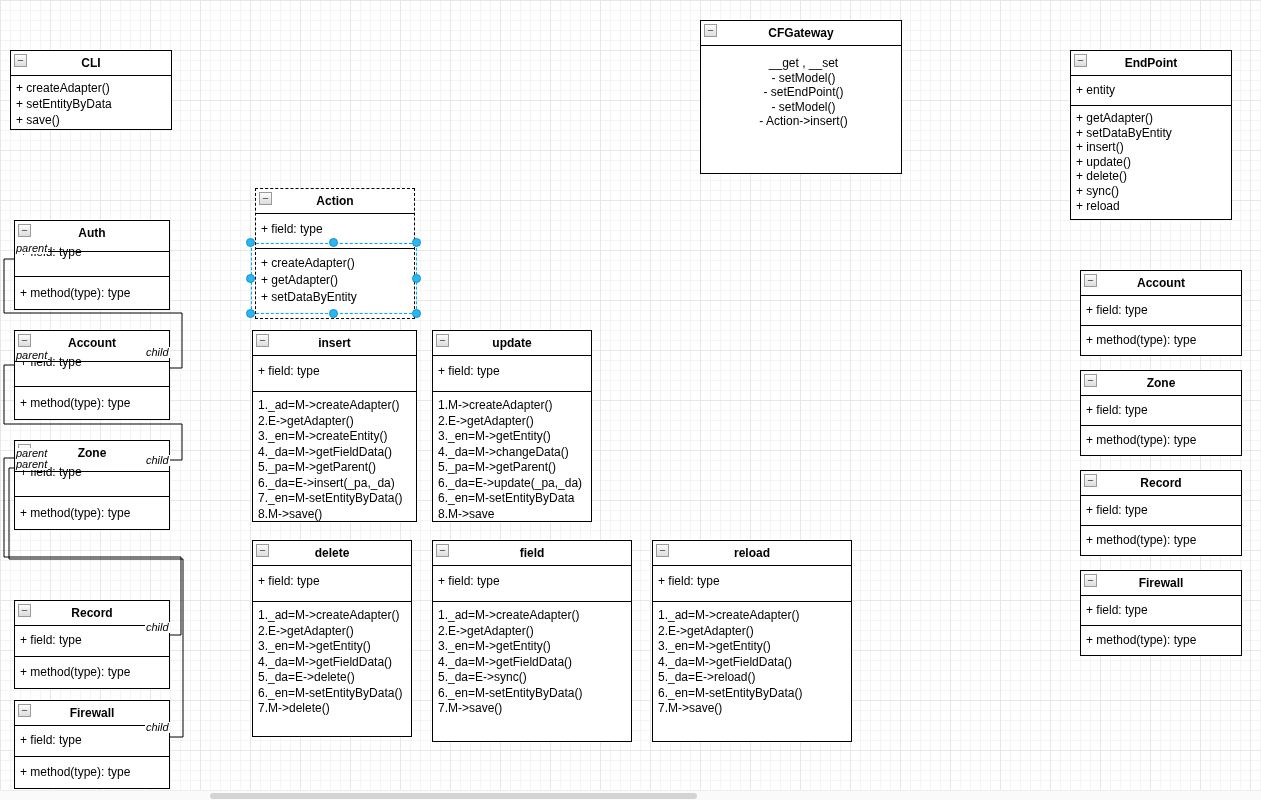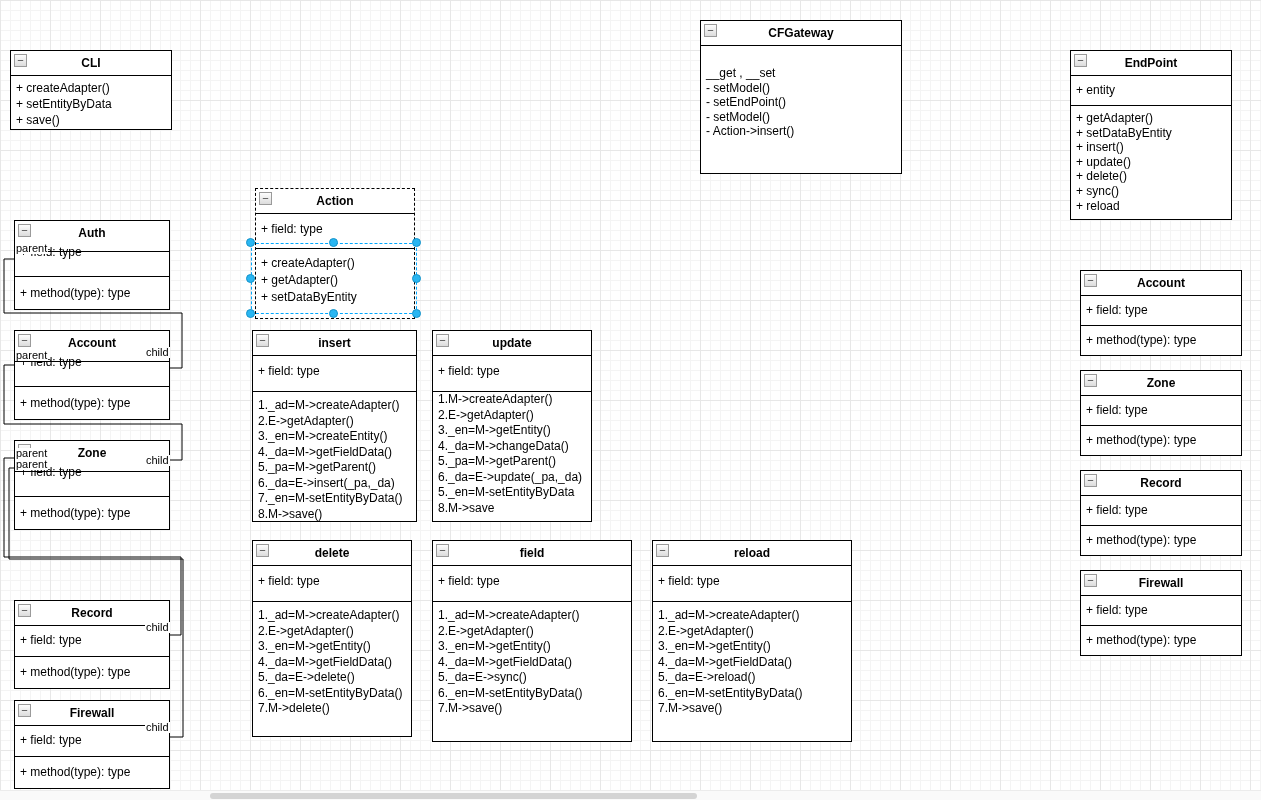--- a/index.html
+++ b/index.html
@@ -33,21 +33,21 @@
     position:absolute;left:3px;top:3px;width:13px;height:13px;
     border:1px solid #9a9a9a;background:linear-gradient(#fdfdfd,#dcdcdc);
     font-size:11px;line-height:11px;text-align:center;color:#444;box-sizing:border-box;
     font-weight:normal;
   }
   .sec{border-top:1px solid #000;box-sizing:border-box;overflow:visible;}
   .row{padding-left:5px;white-space:nowrap;}
   .overlap .fields .row{margin-top:-7px;}
   .edge-label{
     position:absolute;font-size:11px;line-height:11px;background:#fff;
-    z-index:3;padding:0 1px;color:#000;
+    z-index:3;padding:0 1px;color:#000;font-style:italic;
   }
   .sel-rect{position:absolute;border:1px dashed #00a8ff;z-index:4;pointer-events:none;box-sizing:border-box;}
   .handle{
     position:absolute;width:9px;height:9px;border-radius:50%;
     background:#29b6f2;border:1px solid #1593c9;box-sizing:border-box;
     transform:translate(-5px,-5px);z-index:5;
   }
   #hscroll{
     position:absolute;left:0;bottom:0;width:1261px;height:10px;
     background:#fafafa;border-top:1px solid #ececec;z-index:6;box-sizing:border-box;
@@ -169,28 +169,28 @@
       </div>
     </div>
     <div class="uml" style="left: 432px; top: 330px; width: 160px;">
       <div class="title" style="height: 24px;">
         <span class="collapse">−</span>
         <span>update</span>
       </div>
       <div class="sec fields" style="height: 36px; padding-top: 8px; line-height: 15px;">
         <div class="row">+ field: type</div>
       </div>
-      <div class="sec methods" style="height: 130px; line-height: 15.5px;">
+      <div class="sec methods" style="height: 130px; padding-top: 6px; line-height: 15.5px;">
         <div class="row">1.M-&gt;createAdapter()</div>
         <div class="row">2.E-&gt;getAdapter()</div>
         <div class="row">3._en=M-&gt;getEntity()</div>
         <div class="row">4._da=M-&gt;changeData()</div>
         <div class="row">5._pa=M-&gt;getParent()</div>
         <div class="row">6._da=E-&gt;update(_pa,_da)</div>
-        <div class="row">5._en=M-setEntityByData</div>
+        <div class="row">6._en=M-setEntityByData</div>
         <div class="row">8.M-&gt;save</div>
       </div>
     </div>
     <div class="uml" style="left: 252px; top: 540px; width: 160px;">
       <div class="title" style="height: 24px;">
         <span class="collapse">−</span>
         <span>delete</span>
       </div>
       <div class="sec fields" style="height: 36px; padding-top: 8px; line-height: 15px;">
         <div class="row">+ field: type</div>
@@ -239,21 +239,21 @@
         <div class="row">5._da=E-&gt;reload()</div>
         <div class="row">6._en=M-setEntityByData()</div>
         <div class="row">7.M-&gt;save()</div>
       </div>
     </div>
     <div class="uml" style="left: 700px; top: 20px; width: 202px;">
       <div class="title" style="height: 24px;">
         <span class="collapse">−</span>
         <span>CFGateway</span>
       </div>
-      <div class="sec methods" style="height: 128px; padding-top: 20px; line-height: 14.6px;">
+      <div class="sec methods" style="height: 128px; padding-top: 10px; line-height: 14.6px; text-align: center;">
         <div class="row">__get , __set</div>
         <div class="row">- setModel()</div>
         <div class="row">- setEndPoint()</div>
         <div class="row">- setModel()</div>
         <div class="row">- Action-&gt;insert()</div>
       </div>
     </div>
     <div class="uml" style="left: 1070px; top: 50px; width: 162px;">
       <div class="title" style="height: 24px;">
         <span class="collapse">−</span>

